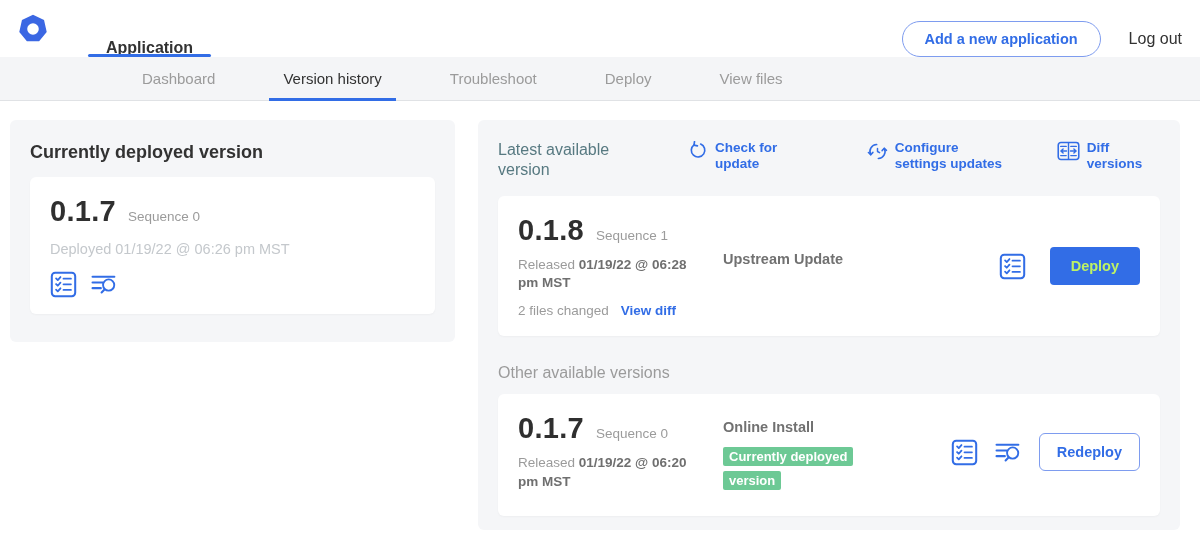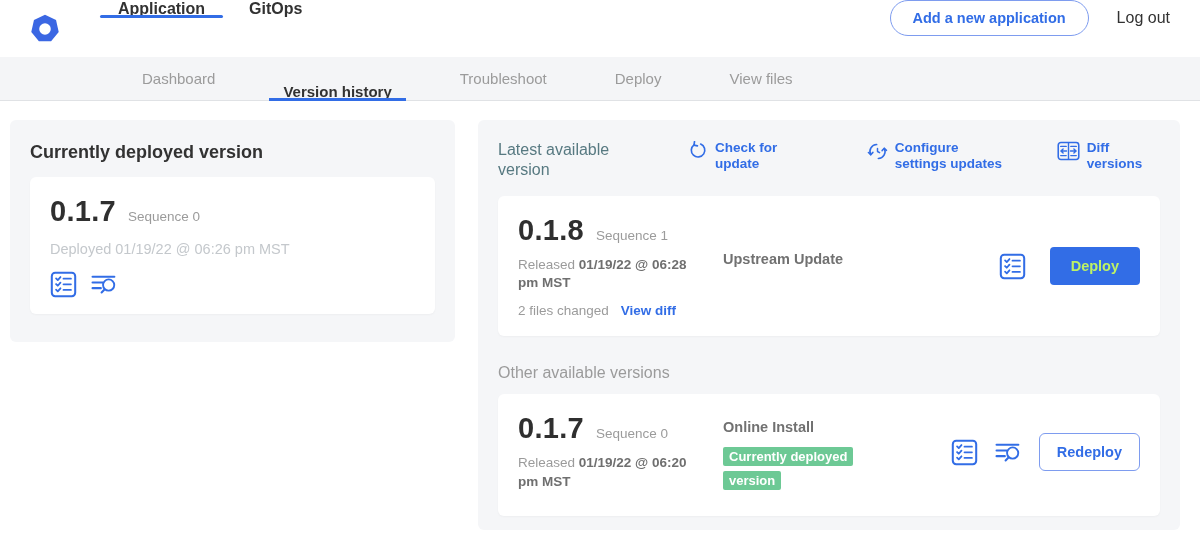--- a/index.html
+++ b/index.html
@@ -1,39 +1,39 @@
 <!DOCTYPE html>
 <html><head>
 <meta charset="utf-8">
 <style>
   * { margin:0; padding:0; box-sizing:border-box; }
   html,body { width:1200px; height:536px; background:#fff; overflow:hidden;
     font-family:"Liberation Sans","DejaVu Sans",sans-serif; -webkit-font-smoothing:antialiased; }
 
   
-  .topnav { height:57px; background:#fff; display:flex; align-items:flex-start; padding:0 30px; }
+  .topnav { height:57px; background:#fff; display:flex; align-items:flex-end; padding:0 18px; }
   .topnav .logo { align-self:center; width:30px; height:30px; margin-right:40px; }
   .topnav-tabs { display:flex; align-items:stretch; }
   .topnav-tab { position:relative; display:flex; align-items:center; padding:0 18px; margin-right:8px;
     font-size:16px; font-weight:700; color:#323232; cursor:pointer; }
   .topnav-tab .underline { display:none; }
   .topnav-tab.active .underline { display:block; position:absolute; left:0; right:0; bottom:0;
     height:3px; border-radius:2px; background:var(--accent); }
   .topnav-right { margin-left:auto; display:flex; align-items:center; gap:28px; }
   .btn-pill { border:1px solid #7e9cef; background:#fff; color:var(--accent); font-weight:700;
     font-size:14.5px; border-radius:18px; padding:9px 22px; cursor:pointer;
     font-family:inherit; }
   .logout { font-size:16px; color:#323232; cursor:pointer; }
 
   
   .subnav { height:44px; background:#f4f5f7; border-bottom:1px solid #e0e2e5;
     display:flex; align-items:stretch; padding:0 0 0 128px; }
   .subnav-tab { position:relative; display:flex; align-items:center; padding:0 14px; margin-right:40px;
     font-size:15px; color:#9b9b9b; cursor:pointer; white-space:nowrap; }
-  .subnav-tab.active { color:#323232; font-weight:700;align-items:flex-end; }
+  .subnav-tab.active { color:#323232; font-weight:400; }
   .subnav-tab .underline { display:none; }
   .subnav-tab.active .underline { display:block; position:absolute; left:0; right:0; bottom:-1px;
     height:3px; background:var(--accent); }
 
   
   .content { display:flex; gap:23px; padding:19px 20px 0 10px; align-items:flex-start; }
   .panel { background:#f5f6f8; border-radius:6px; }
   .panel-left { width:445px; flex:none; padding:22px 20px 28px 20px; }
   .panel-right { flex:1; height:410px; padding:20px; }
 
@@ -96,24 +96,20 @@
     <svg viewBox="0 0 28 28" width="30" height="30">
       <path fill="#3b67e3" fill-rule="evenodd" d="M14 .8 L24.3 5.7 L26.8 16.7 L19.7 25.5 L8.3 25.5 L1.2 16.7 L3.7 5.7 Z
         M14 8.6 a5.4 5.4 0 1 0 0 10.8 a5.4 5.4 0 1 0 0 -10.8 Z"></path>
     </svg>
   </span>
   <nav class="topnav-tabs">
     <div class="topnav-tab active">
       <span>Application</span>
       <span class="underline"></span>
     </div>
-    <div class="topnav-tab">
-      <span>GitOps</span>
-
-    </div>
   </nav>
   <div class="topnav-right">
     <button class="btn-pill">Add a new application</button>
     <span class="logout">Log out</span>
   </div>
 </header>
 
 <nav class="subnav">
   <div class="subnav-tab">
     <span>Dashboard</span>

